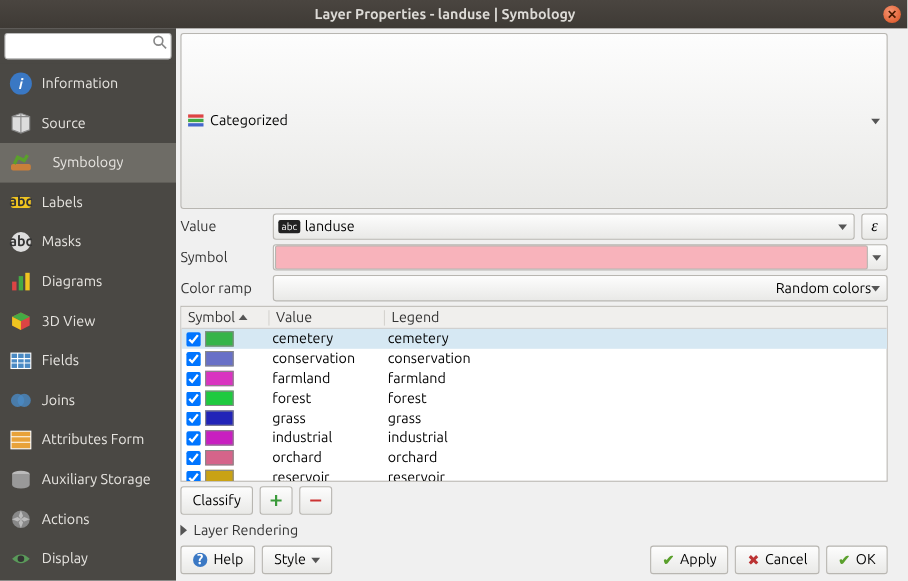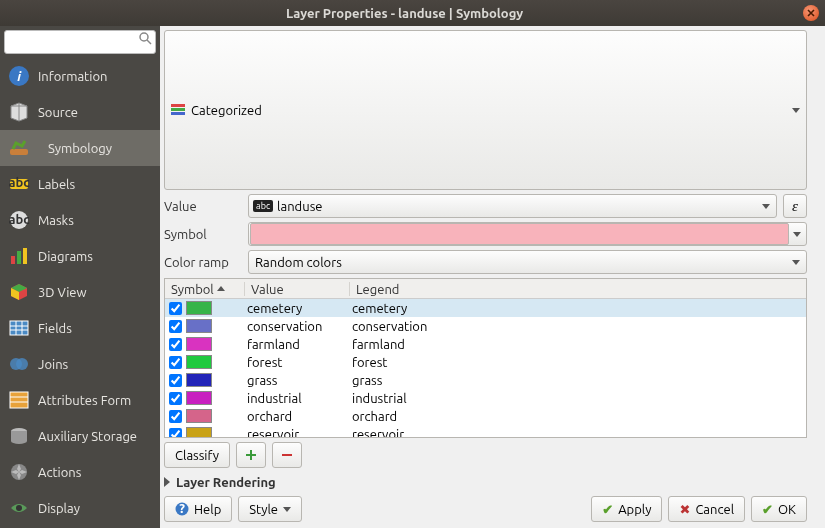--- a/index.html
+++ b/index.html
@@ -44,21 +44,21 @@
 .swatch { width: 26px; height: 14px; border: 1px solid #888; margin-right: 6px; }
 .tcell1 { width: 80px; display:flex; align-items:center; }
 .tcell2 { width: 105px; padding-left: 2px; }
 .tcell3 { flex:1; padding-left: 2px; }
 
 .btn-row { display: flex; gap: 6px; align-items: flex-start; }
 .btn { height: 26px; background: linear-gradient(#fdfdfd,#e9e9e7); border: 1px solid #b8b6b1; border-radius: 3px; padding: 0 10px; display:flex; align-items:center; gap:5px; cursor:pointer; }
 .btn.icon-only { padding: 0; width: 30px; justify-content:center; }
 .spacer { flex:1; }
 
-.section-header { display:flex; align-items:center; gap:6px; padding: 3px 0; font-weight:bold; color:#333; }
+.section-header { display:flex; align-items:center; gap:6px; padding: 3px 0; font-weight:normal; color:#333; }
 .caret-icon { width:0; height:0; border-top:5px solid transparent; border-bottom:5px solid transparent; border-left:6px solid #555; }
 .caret-down { width:0; height:0; border-left:4px solid transparent; border-right:4px solid transparent; border-top:5px solid #555; }
 .sort-caret { width:0; height:0; border-left:4px solid transparent; border-right:4px solid transparent; border-bottom:5px solid #555; }
 
 .abc-badge { background:#222; color:#fff; font-size:9px; padding:1px 3px; border-radius:2px; margin-right:4px; }
 .green-check { color:#5aa02c; font-weight:bold; }
 
 .catlayer-icon { width:14px; height:12px; display:flex; flex-direction:column; gap:1px; }
 .catlayer-icon div { height:3px; }
 </style>
@@ -237,21 +237,21 @@
       <div class="field-label">Symbol</div>
       <div class="combo" style="padding:1px">
         <div class="symbol-preview"></div>
         <span class="caret caret-down" style="margin:0 4px"></span>
       </div>
     </div>
 
     <div class="dropdown-row">
       <div class="field-label">Color ramp</div>
       <div class="combo">
-        <span style="flex:1;text-align:left">Random colors</span>
+        <span style="flex:1;text-align:right">Random colors</span>
         <span class="caret caret-down"></span>
       </div>
     </div>
 
     <div class="table-wrap">
       <div class="thead">
         <div class="th th1">
             <span>Symbol</span>
             <span class="sort-caret"></span>
           </div>

